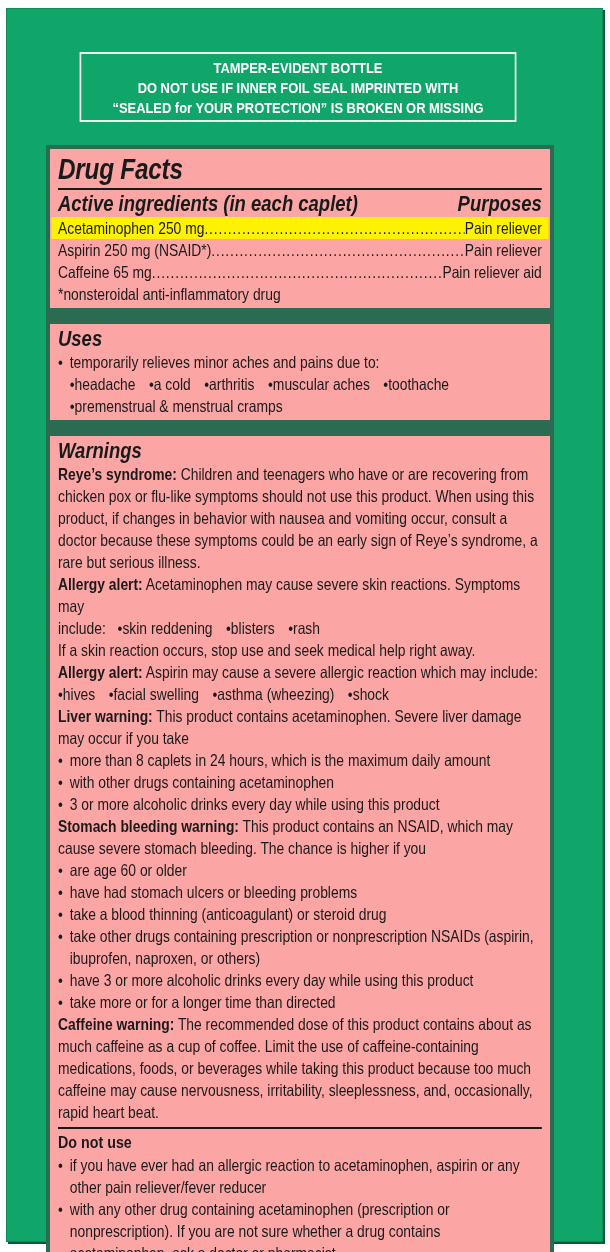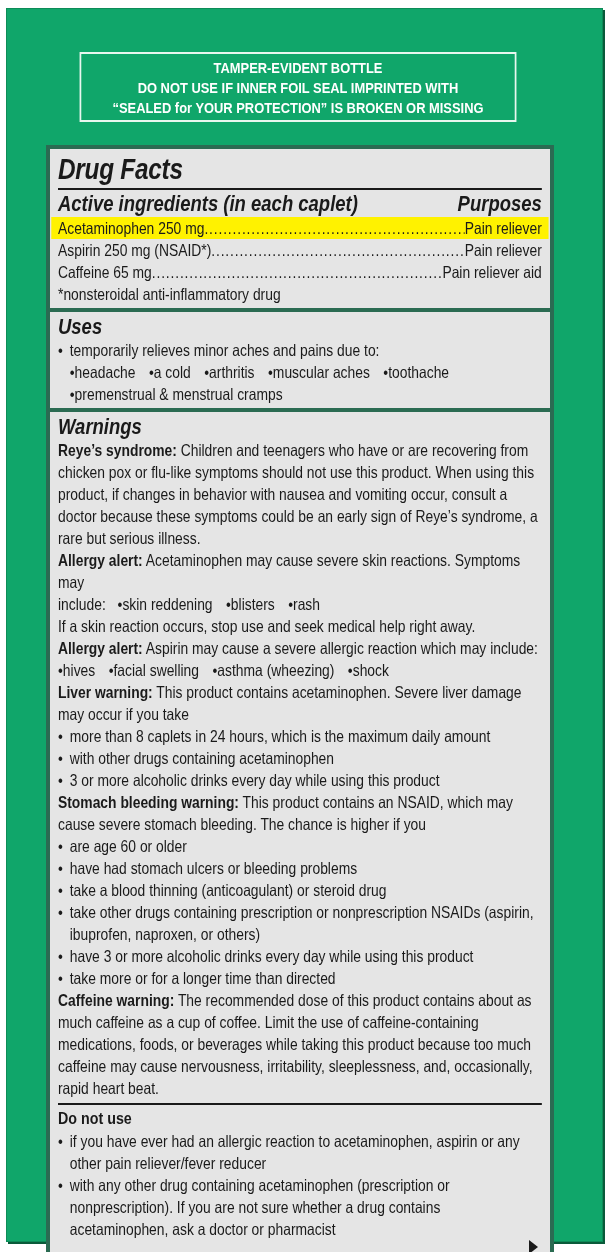--- a/index.html
+++ b/index.html
@@ -16,22 +16,22 @@
     color: #ffffff; text-align: center;
     font-family: "Liberation Sans", sans-serif; font-weight: bold;
     font-size: 15px; line-height: 20px; padding-top: 4px;
     transform: scaleX(0.86); transform-origin: center;
   }
   .tamper div { white-space: nowrap; }
   .panel {
     position: absolute; left: 46px; top: 145px; width: 508px;
     background: #2b6b52; padding: 4px; box-sizing: border-box;
   }
-  .section { background: #e5e5e5; padding: 3px 8px 3px 8px; }
-  .section + .section { margin-top: 4px; }
+  .section { background: #fca5a5; padding: 3px 8px 3px 8px; }
+  .section + .section { margin-top: 16px; }
   .cond { transform: scaleX(0.84); transform-origin: left top; width: 119%; }
   .title {
     font-size: 29px; font-weight: bold; font-style: italic; line-height: 34px;
     color: #1a1a1a; letter-spacing: -0.3px;
   }
   .rule { height: 2px; background: #1a1a1a; margin: 2px 0 1px 0; }
   .thinrule { height: 1.5px; background: #1a1a1a; margin: 4px 0 3px 0; }
   .subhead {
     display: flex; justify-content: space-between;
     font-size: 22px; font-weight: bold; font-style: italic; line-height: 26px; color: #1a1a1a;

